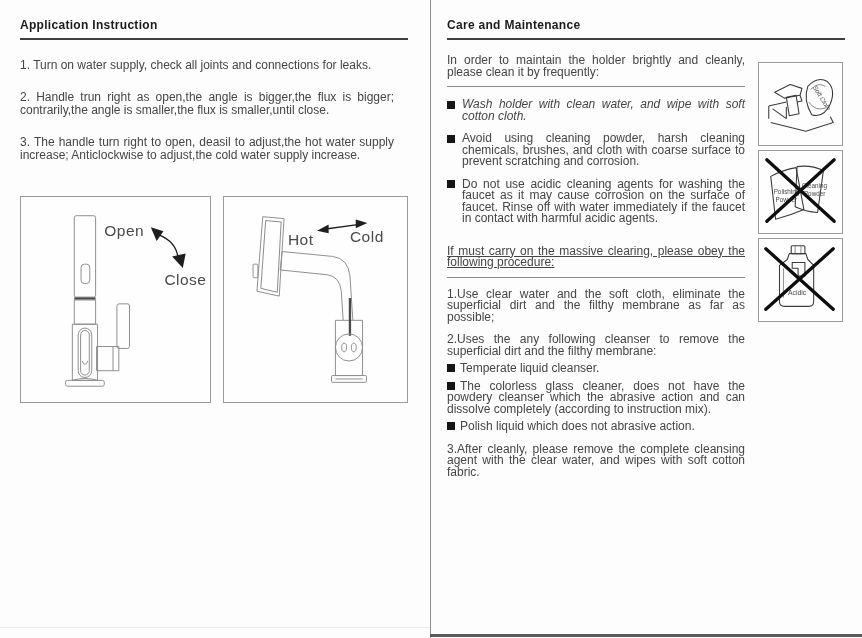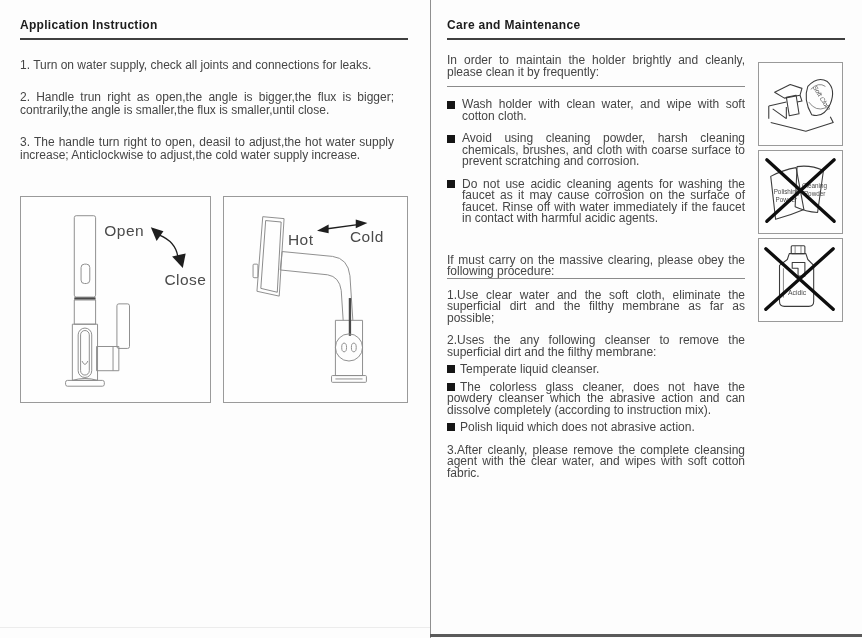--- a/index.html
+++ b/index.html
@@ -51,25 +51,25 @@
   .divider { position: absolute; left: 430px; top: 0; width: 1px; height: 638px; background: #8f8f8f; }
   .bottom-line-right { position: absolute; left: 430px; top: 634px; width: 432px; height: 3px; background: #5a5a5a; }
   .bottom-edge-left { position: absolute; left: 0; top: 627px; width: 430px; height: 1px; background: #ececec; }
 
   
   .col-right { position: absolute; left: 447px; top: 0; width: 398px; }
   .rtext { width: 298px; }
   .rtext p, .rtext li { font-size: 12px; line-height: 11.5px; text-align: justify; color: #454545; }
 
   .intro { margin-top: 15px; padding-bottom: 8px; border-bottom: 1px solid #8a8a8a; }
-  .proc  { margin-top: 30px; border-bottom: 1px solid #8a8a8a; }
+  .proc  { margin-top: 21px; padding-bottom: 8px; border-bottom: 1px solid #8a8a8a; text-decoration: underline; }
 
   ul.bullets { list-style: none; margin-top: 12px; }
   ul.bullets li { position: relative; padding-left: 15px; margin-top: 11px; }
-  ul.bullets li:first-child { margin-top: 0; }
+  ul.bullets li:first-child { margin-top: 0; font-style: italic; }
   ul.bullets li::before {
     content: ""; position: absolute; left: 0; top: 1.5px;
     width: 8px; height: 8px; background: #151515;
   }
 
   .step { margin-top: 11px; }
   .sub  { margin-top: 6px; }
   .sub:first-of-type { margin-top: 3px; }
   .sq {
     display: inline-block; width: 8px; height: 8px;

